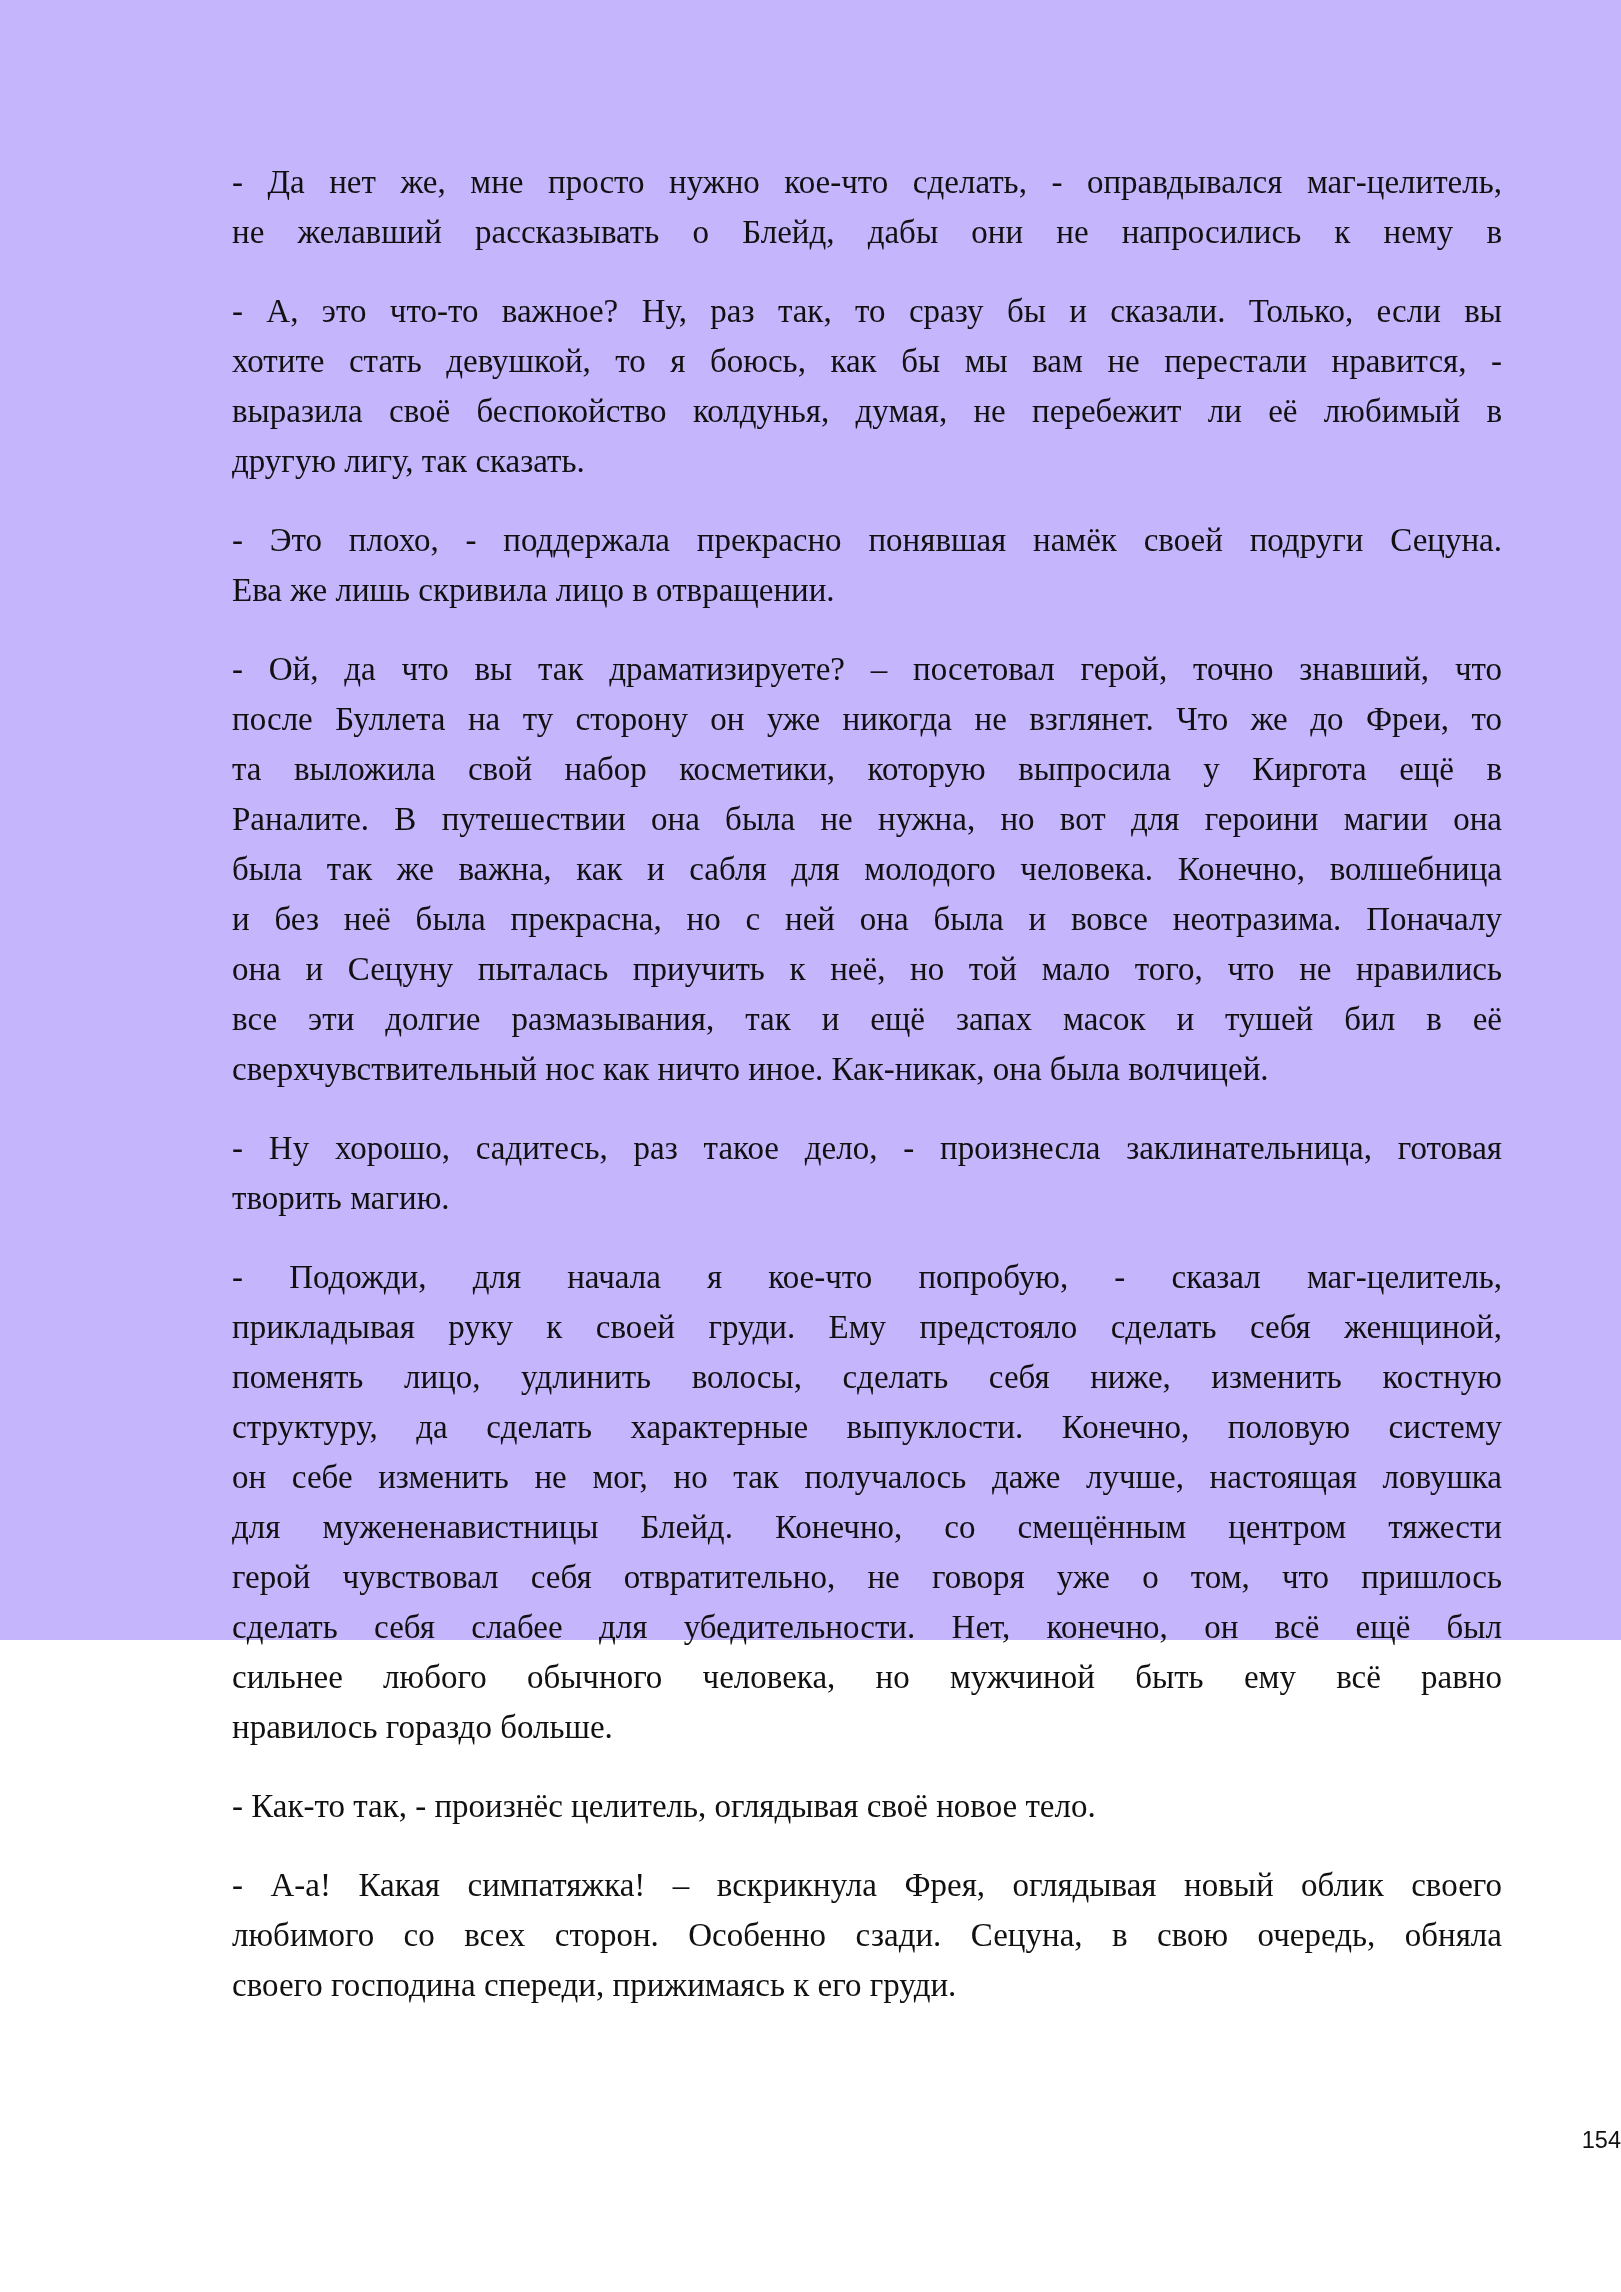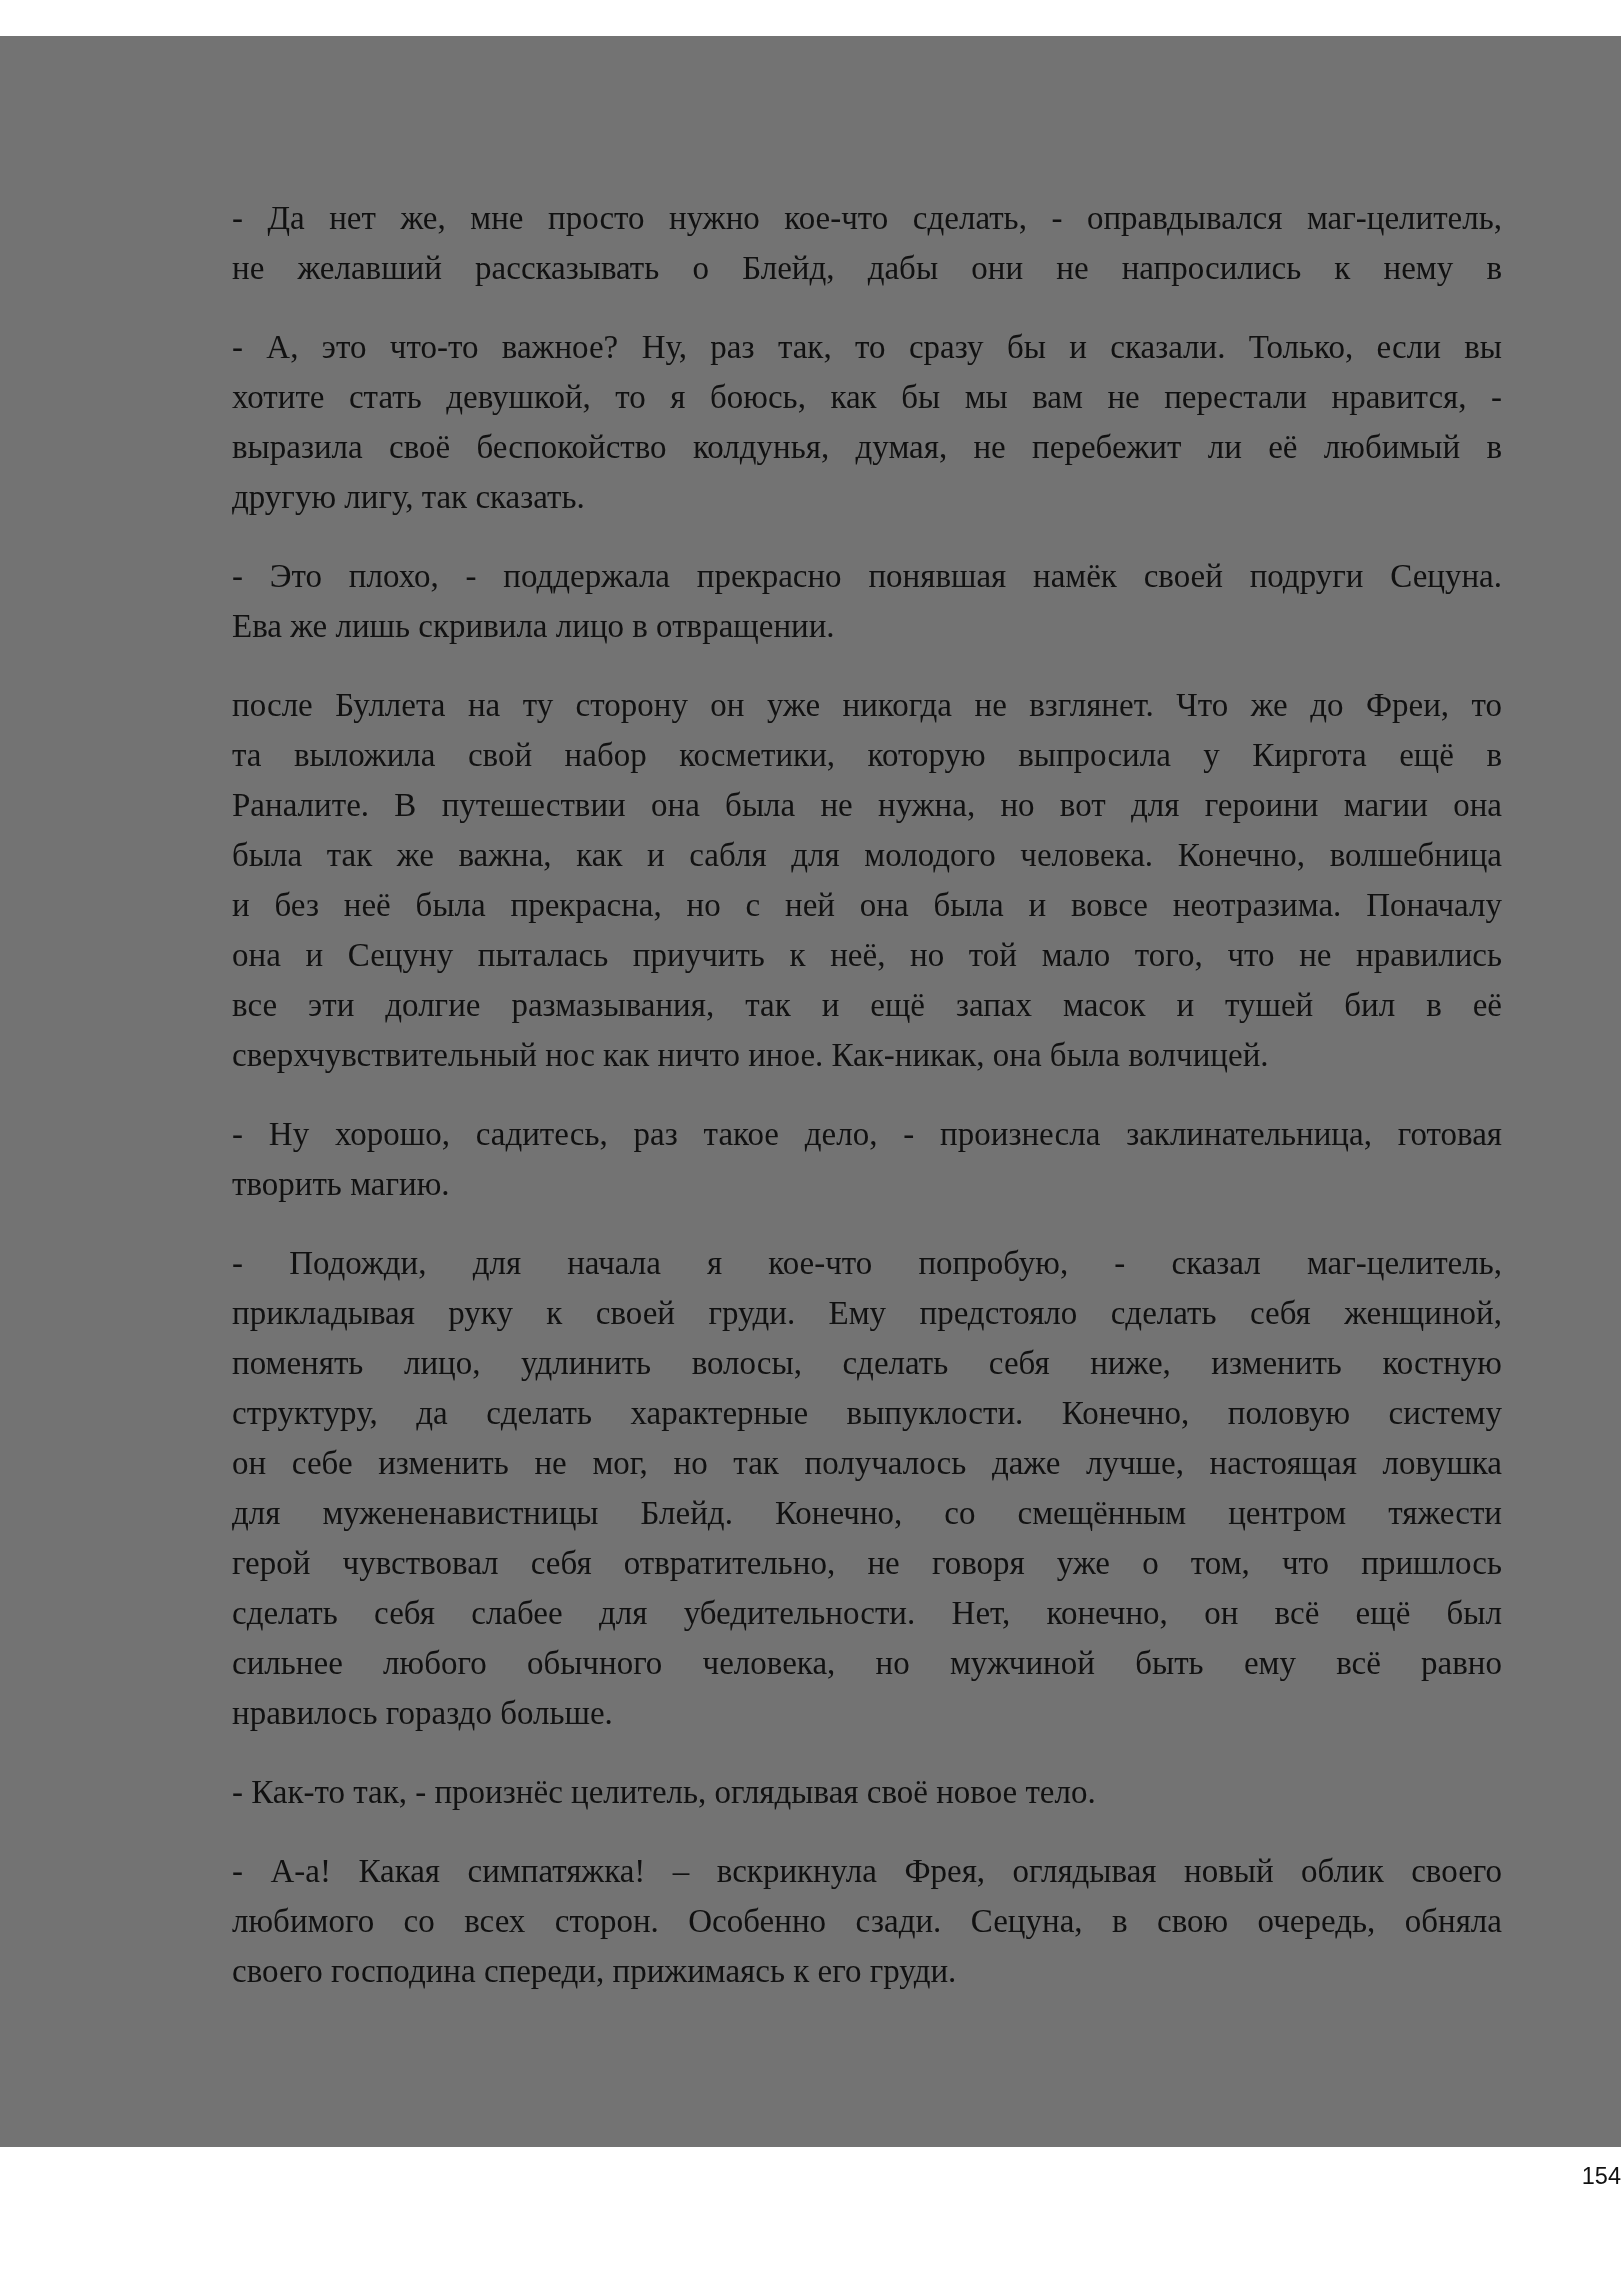--- a/index.html
+++ b/index.html
@@ -10,23 +10,22 @@
   body {
     width: 1621px;
     height: 2293px;
     position: relative;
     overflow: hidden;
   }
   .page {
     position: absolute;
     left: 0; top: 0;
     width: 1621px;
-    height: 2111px;
-    background: #737373;
-    margin-top: 36px;
+    height: 1640px;
+    background: #c4b5fd;
   }
   .text-body {
     position: absolute;
     left: 232px;
     top: 157px;
     width: 1270px;
     font-family: "Liberation Serif", "DejaVu Serif", serif;
     font-size: 33px;
     color: #111111;
   }
@@ -73,20 +72,21 @@
       <span class="line">выразила своё беспокойство колдунья, думая, не перебежит ли её любимый в</span>
       <span class="line last">другую лигу, так сказать.</span>
     </p>
 
     <p class="para">
       <span class="line">- Это плохо, - поддержала прекрасно понявшая намёк своей подруги Сецуна.</span>
       <span class="line last">Ева же лишь скривила лицо в отвращении.</span>
     </p>
 
     <p class="para">
+      <span class="line">- Ой, да что вы так драматизируете? – посетовал герой, точно знавший, что</span>
       <span class="line">после Буллета на ту сторону он уже никогда не взглянет. Что же до Фреи, то</span>
       <span class="line">та выложила свой набор косметики, которую выпросила у Киргота ещё в</span>
       <span class="line">Раналите. В путешествии она была не нужна, но вот для героини магии она</span>
       <span class="line">была так же важна, как и сабля для молодого человека. Конечно, волшебница</span>
       <span class="line">и без неё была прекрасна, но с ней она была и вовсе неотразима. Поначалу</span>
       <span class="line">она и Сецуну пыталась приучить к неё, но той мало того, что не нравились</span>
       <span class="line">все эти долгие размазывания, так и ещё запах масок и тушей бил в её</span>
       <span class="line last">сверхчувствительный нос как ничто иное. Как-никак, она была волчицей.</span>
     </p>
 

